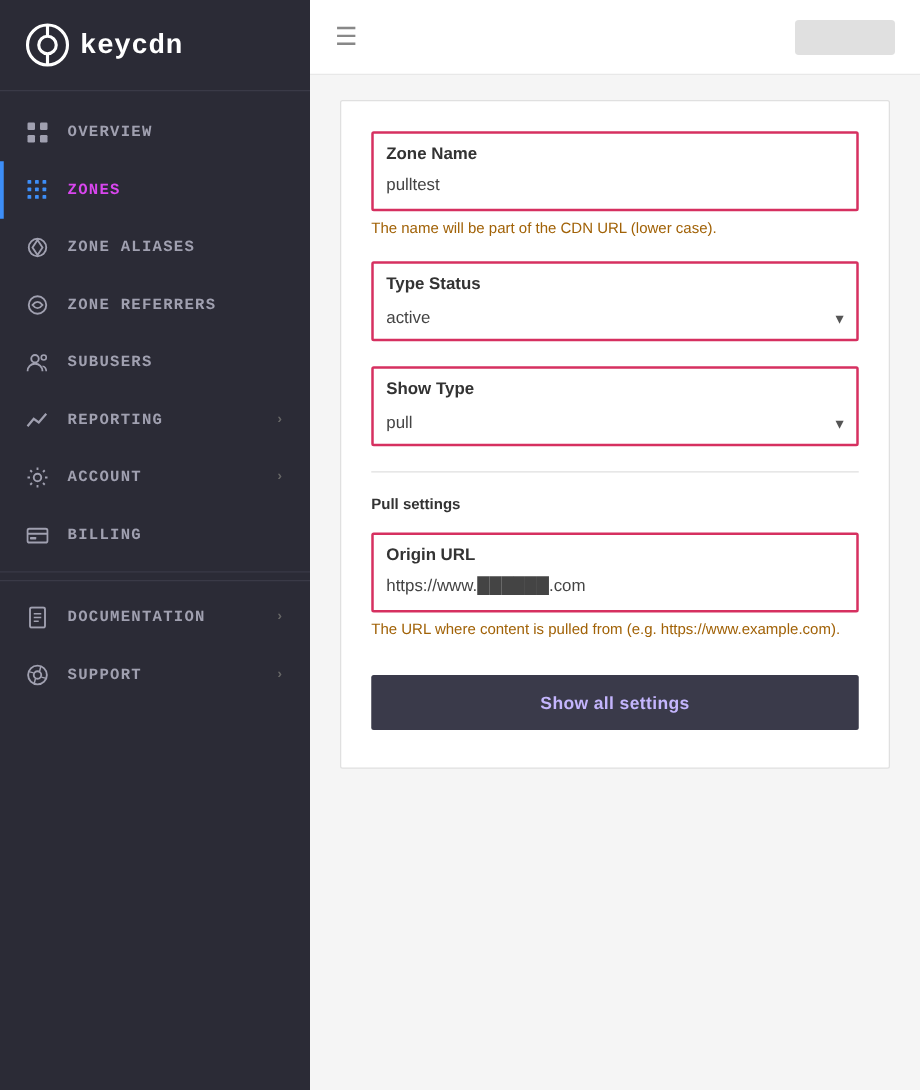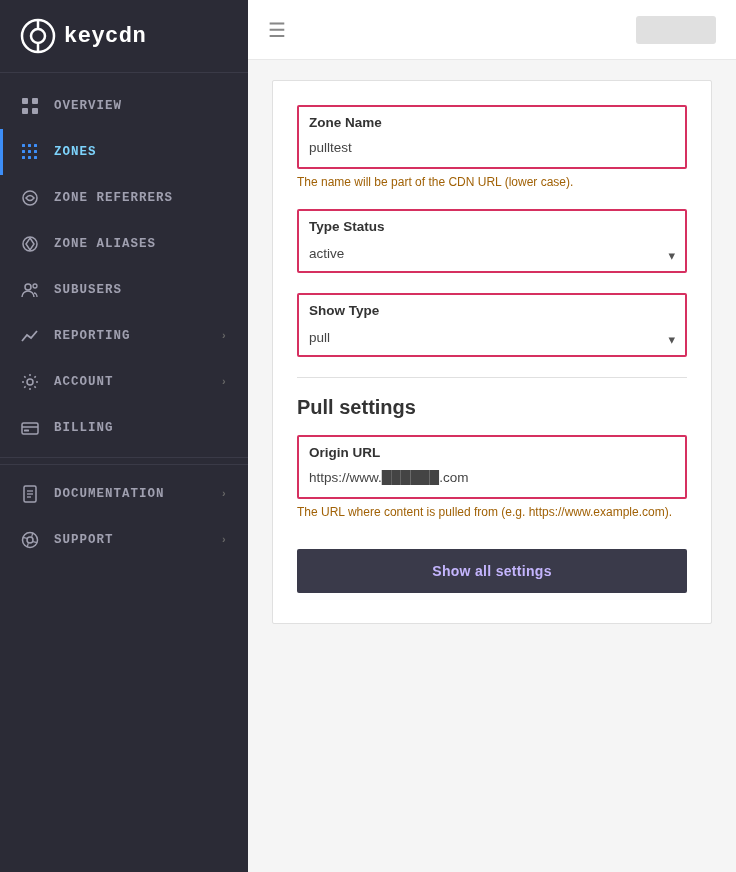--- a/index.html
+++ b/index.html
@@ -200,21 +200,21 @@
       font-size: 13px;
     }
 
     .section-divider {
       border: none;
       border-top: 1.5px solid #e0e0e0;
       margin: 10px 0 18px 0;
     }
 
     .section-title {
-      font-size: 20px;
+      font-size: 12px;
       font-weight: 600;
       color: #333;
       margin-bottom: 16px;
     }
 
     .btn-show-all {
       width: 100%;
       background: #3a3a4a;
       color: #c4b5fd;
       border: none;
@@ -266,41 +266,41 @@
           <rect x="7" y="1" width="3" height="3" fill="#3d8ef8" rx="0.5"></rect>
           <rect x="13" y="1" width="3" height="3" fill="#3d8ef8" rx="0.5"></rect>
           <rect x="1" y="7" width="3" height="3" fill="#3d8ef8" rx="0.5"></rect>
           <rect x="7" y="7" width="3" height="3" fill="#3d8ef8" rx="0.5"></rect>
           <rect x="13" y="7" width="3" height="3" fill="#3d8ef8" rx="0.5"></rect>
           <rect x="1" y="13" width="3" height="3" fill="#3d8ef8" rx="0.5"></rect>
           <rect x="7" y="13" width="3" height="3" fill="#3d8ef8" rx="0.5"></rect>
           <rect x="13" y="13" width="3" height="3" fill="#3d8ef8" rx="0.5"></rect>
         </svg>
       </span>
-      <span style="color:#7dd3fc;">ZONES</span>
+      <span style="color:#d946ef;">ZONES</span>
+    </div>
+
+    <div class="nav-item">
+      <span class="nav-icon">
+        <svg width="18" height="18" viewBox="0 0 18 18" fill="none">
+          <circle cx="9" cy="9" r="7" fill="none" stroke="#a0a0b0" stroke-width="1.5"></circle>
+          <path d="M9 3L13 9L9 15L5 9Z" fill="none" stroke="#a0a0b0" stroke-width="1.5"></path>
+        </svg>
+      </span>
+      <span>ZONE ALIASES</span>
     </div>
 
     <div class="nav-item">
       <span class="nav-icon">
         <svg width="18" height="18" viewBox="0 0 18 18" fill="none">
           <circle cx="9" cy="9" r="7" fill="none" stroke="#a0a0b0" stroke-width="1.5"></circle>
           <path d="M5 9 Q9 4 13 9 Q9 14 5 9Z" fill="none" stroke="#a0a0b0" stroke-width="1.5"></path>
         </svg>
       </span>
       <span>ZONE REFERRERS</span>
-    </div>
-
-    <div class="nav-item">
-      <span class="nav-icon">
-        <svg width="18" height="18" viewBox="0 0 18 18" fill="none">
-          <circle cx="9" cy="9" r="7" fill="none" stroke="#a0a0b0" stroke-width="1.5"></circle>
-          <path d="M9 3L13 9L9 15L5 9Z" fill="none" stroke="#a0a0b0" stroke-width="1.5"></path>
-        </svg>
-      </span>
-      <span>ZONE ALIASES</span>
     </div>
 
     <div class="nav-item">
       <span class="nav-icon">
         <svg width="18" height="18" viewBox="0 0 18 18" fill="none">
           <circle cx="7" cy="6" r="3" fill="none" stroke="#a0a0b0" stroke-width="1.5"></circle>
           <path d="M1 16c0-3.3 2.7-6 6-6s6 2.7 6 6" fill="none" stroke="#a0a0b0" stroke-width="1.5"></path>
           <circle cx="14" cy="5" r="2" fill="none" stroke="#a0a0b0" stroke-width="1.3"></circle>
           <path d="M16 16c0-2.2-1.3-4-3-4" fill="none" stroke="#a0a0b0" stroke-width="1.3"></path>
         </svg>

